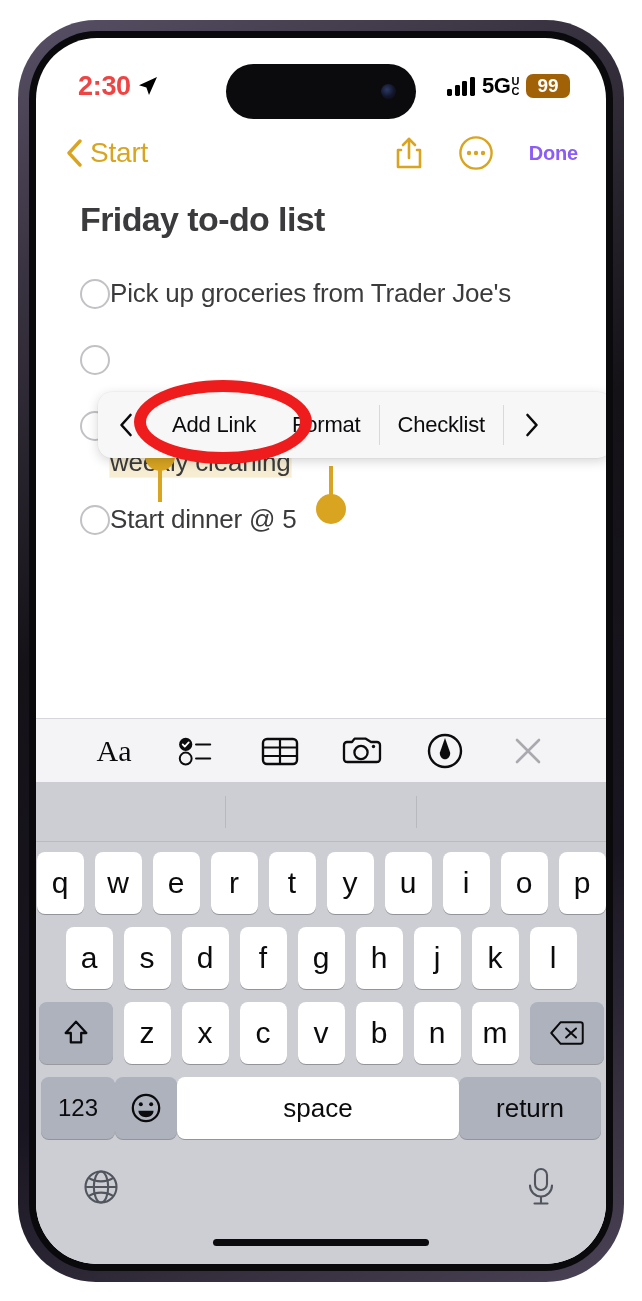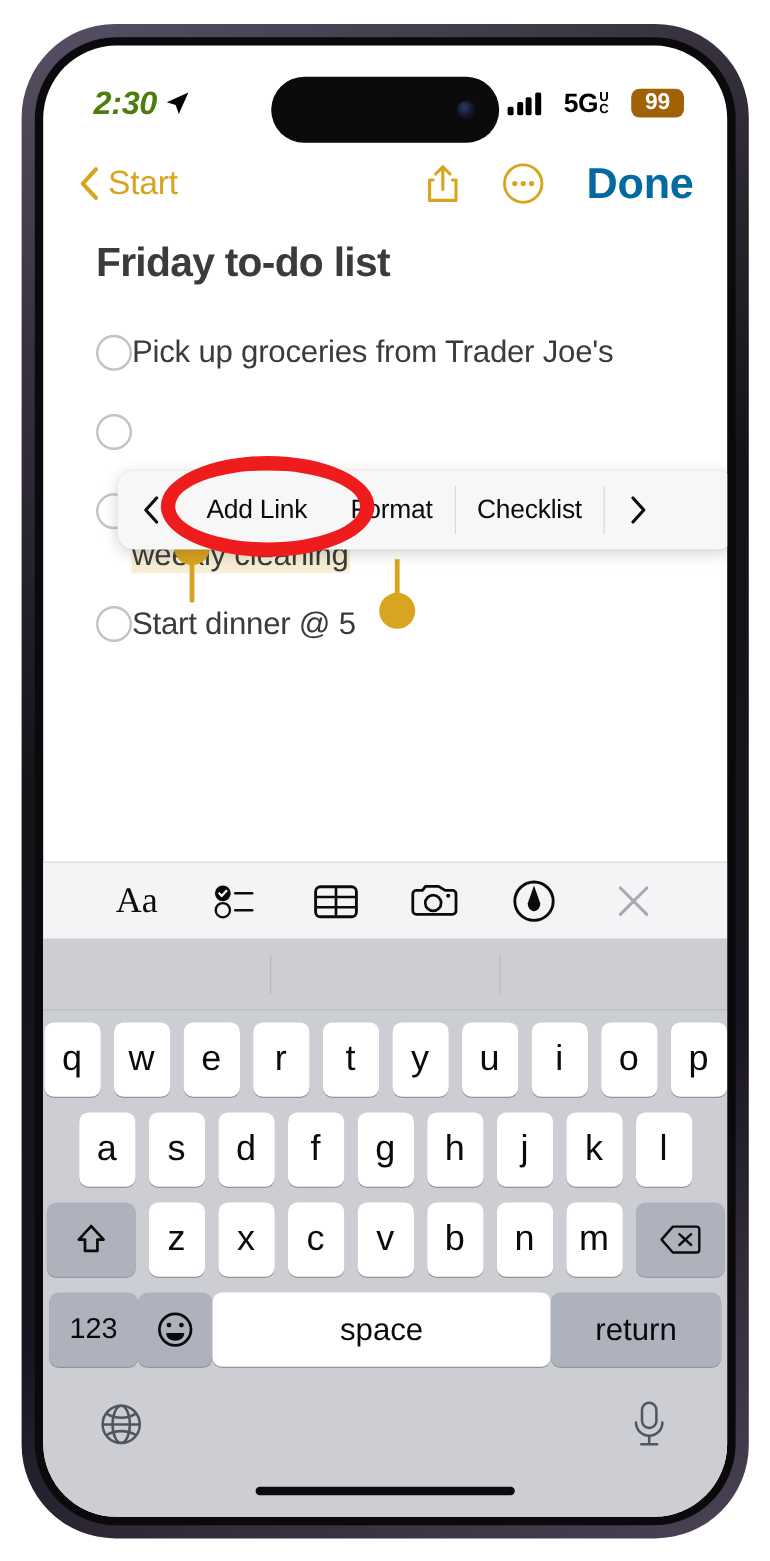--- a/index.html
+++ b/index.html
@@ -33,23 +33,23 @@
     overflow: hidden;
   }
 
   
   .status-bar {
     position: absolute; top: 0; left: 0; right: 0; height: 74px;
     display: flex; align-items: center; justify-content: space-between;
     padding: 22px 36px 0 42px;
   }
   .status-left { display: flex; align-items: center; gap: 7px; }
-  .status-time { font-size: 27px; font-weight: 700; color: #4d7c0f; letter-spacing: -0.3px; font-style: italic; }
+  .status-time { font-size: 27px; font-weight: 700; color: #ef4444; letter-spacing: -0.3px; }
   .loc-arrow { width: 20px; height: 20px; display:block; }
-  .status-right { display: flex; align-items: center; gap: 19px; }
+  .status-right { display: flex; align-items: center; gap: 7px; }
   .sig-bars { display: flex; align-items: flex-end; gap: 2.5px; height: 19px; }
   .sig-bars i { display:block; width: 5px; background:#000; border-radius: 1.4px; }
   .sig-bars i:nth-child(1){height:7px}
   .sig-bars i:nth-child(2){height:11px}
   .sig-bars i:nth-child(3){height:15px}
   .sig-bars i:nth-child(4){height:19px}
   .net-label { font-size: 22px; font-weight: 700; color:#000; letter-spacing:-0.4px; display:flex; align-items:center;}
   .net-uc { display:inline-flex; flex-direction:column; font-size:11px; font-weight:700; line-height:0.95; margin-left:1px; }
   .battery-pill {
     background:#a16207; color:#fff; font-size:19px; font-weight:800;
@@ -74,21 +74,21 @@
     position: absolute; top: 86px; left:0; right:0; height: 58px;
     display:flex; align-items:center; padding: 0 28px 0 30px;
   }
   .nav-back { display:flex; align-items:center; gap: 8px; color:#D9A521; cursor:pointer; }
   .chev-back { width: 16px; height: 28px; display:block; }
   .nav-back-label { font-size: 28px; font-weight: 500; color:#D9A521; letter-spacing:-0.2px; }
   .nav-spacer { flex: 1; }
   .nav-actions { display:flex; align-items:center; gap: 35px; }
   .icon-share { width: 28px; height: 34px; display:block; }
   .icon-ellipsis { width: 36px; height: 36px; display:block; }
-  .nav-done { font-size: 36px; font-weight: 700; color:#0369a1; letter-spacing:-0.2px; cursor:pointer; }
+  .nav-done { font-size: 20px; font-weight: 700; color:#8b5cf6; letter-spacing:-0.2px; cursor:pointer; }
 
   
   .note-body { position:absolute; top: 150px; left:0; right:0; bottom: 0; }
   .note-title {
     font-size: 34px; font-weight: 700; color:#3b3b3d;
     padding: 12px 38px 0 44px; letter-spacing:-0.6px;
   }
   .checklist { margin-top: 34px; }
   .cl-row {
     display:flex; align-items:flex-start; 

